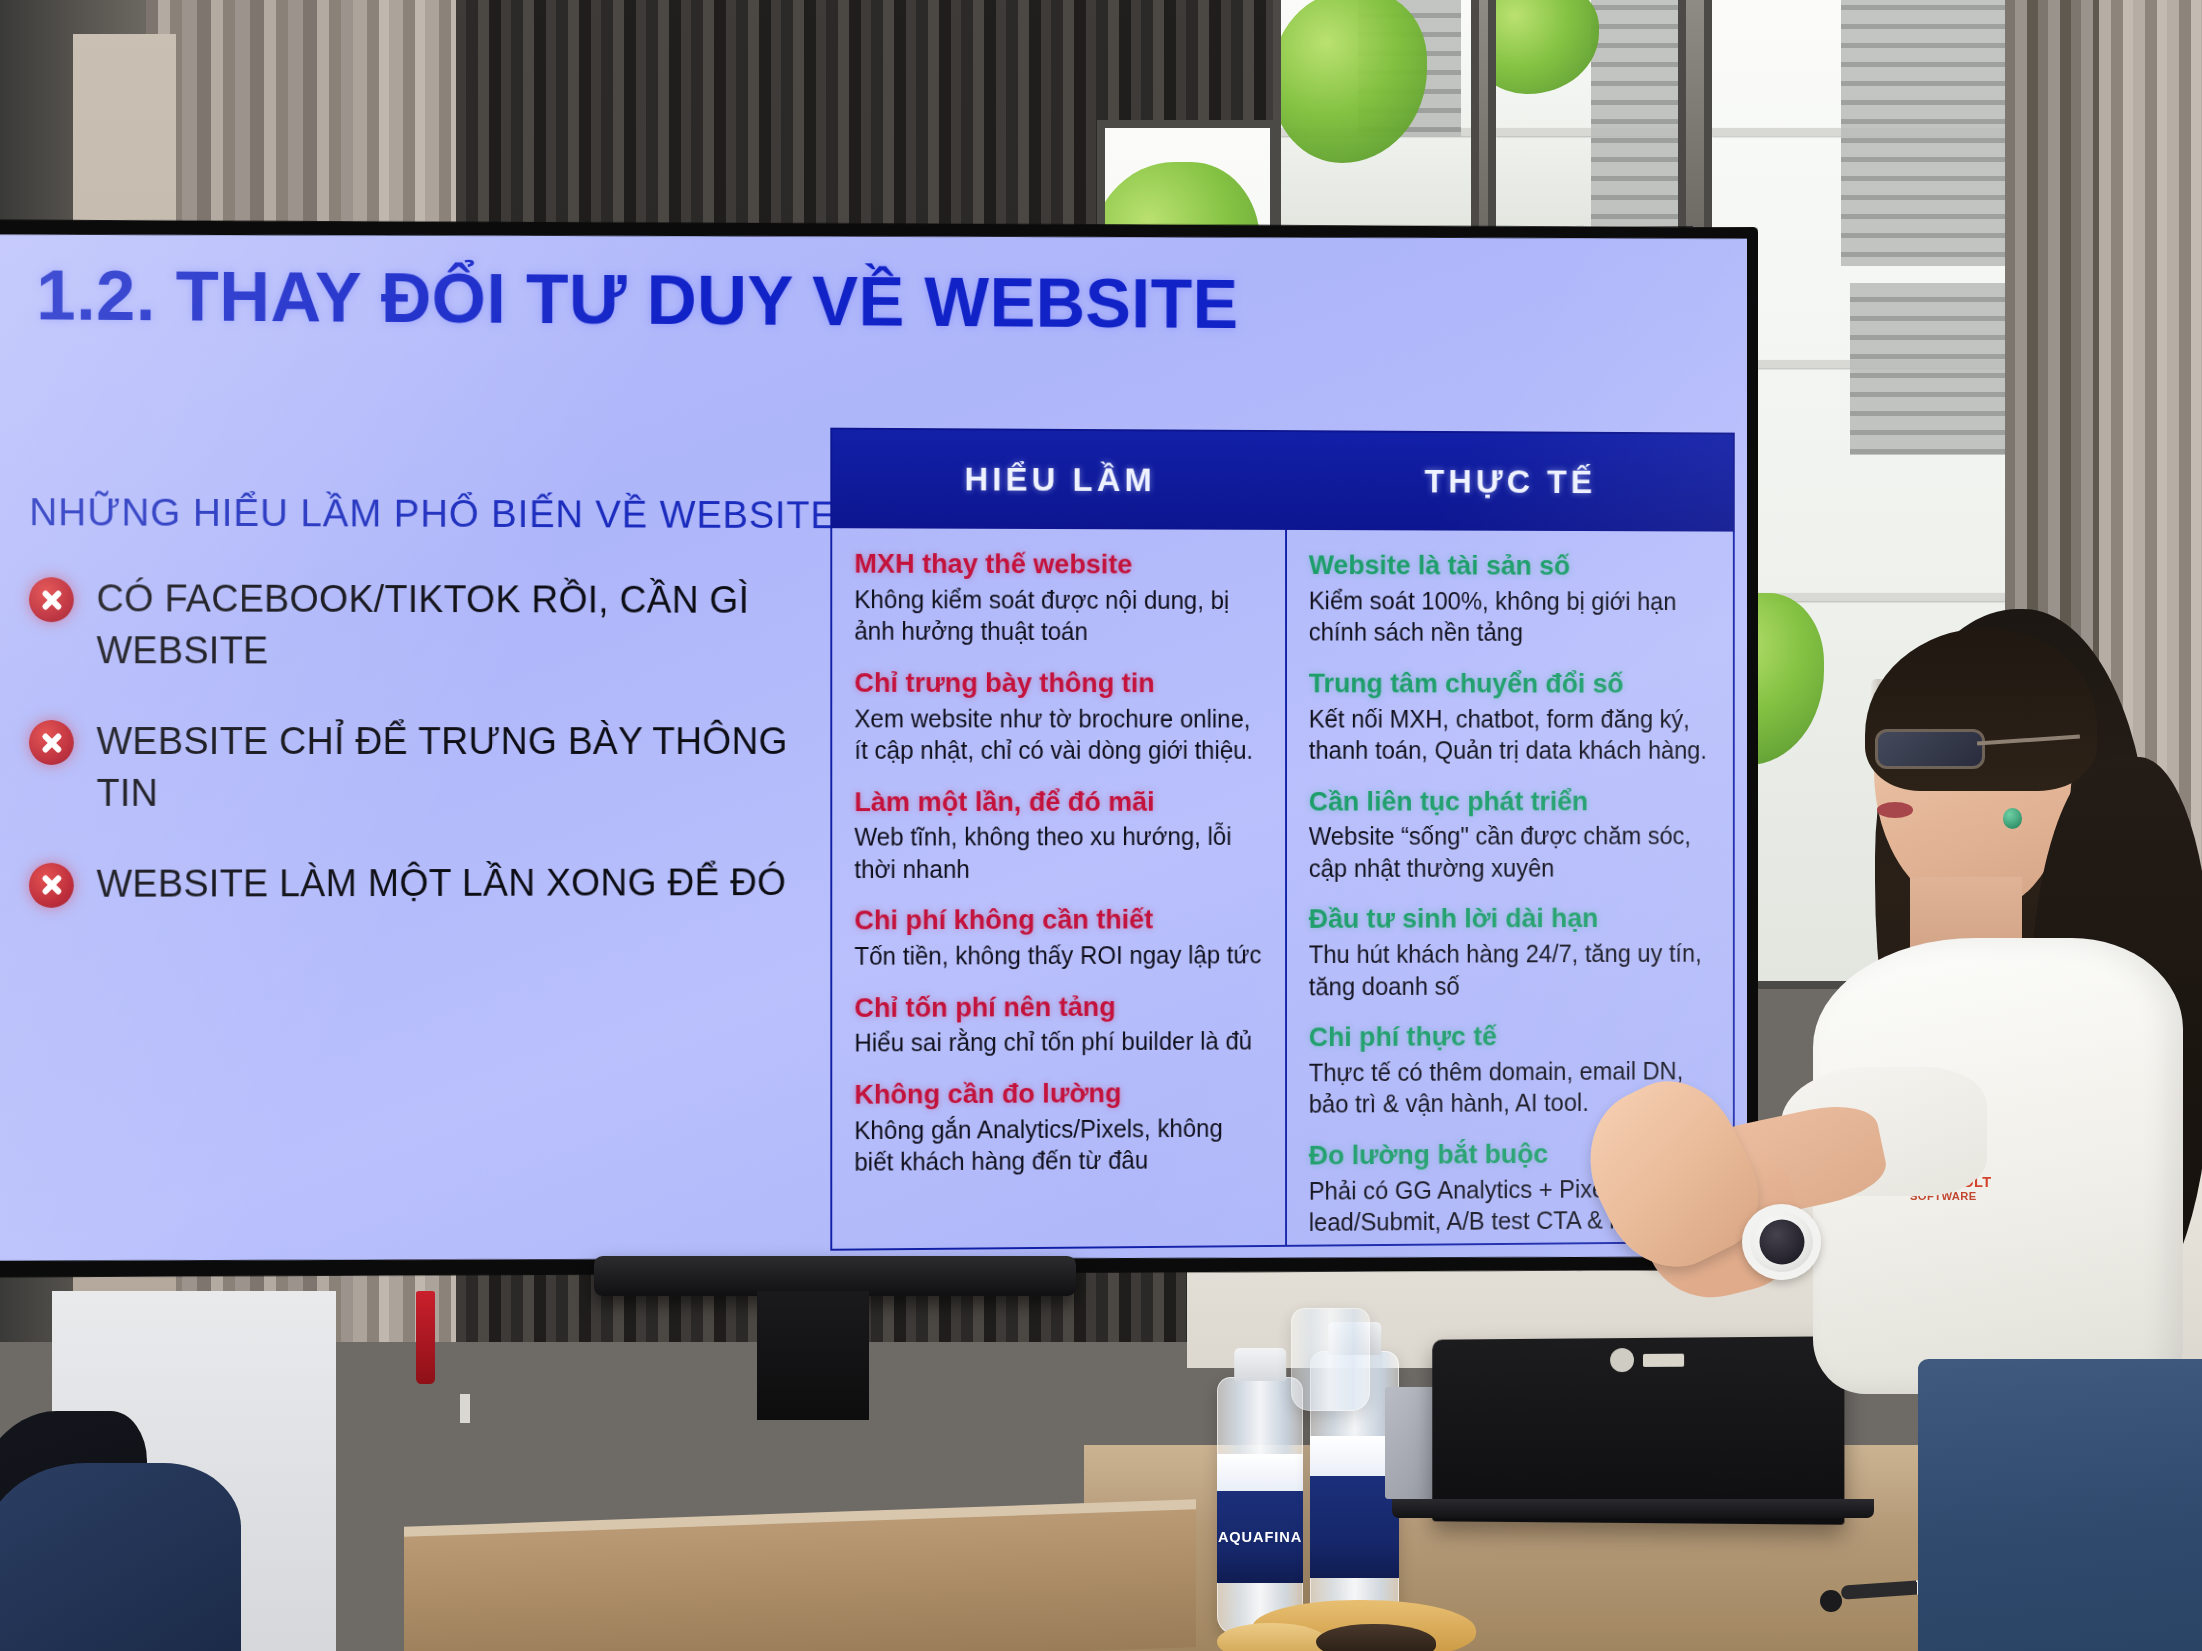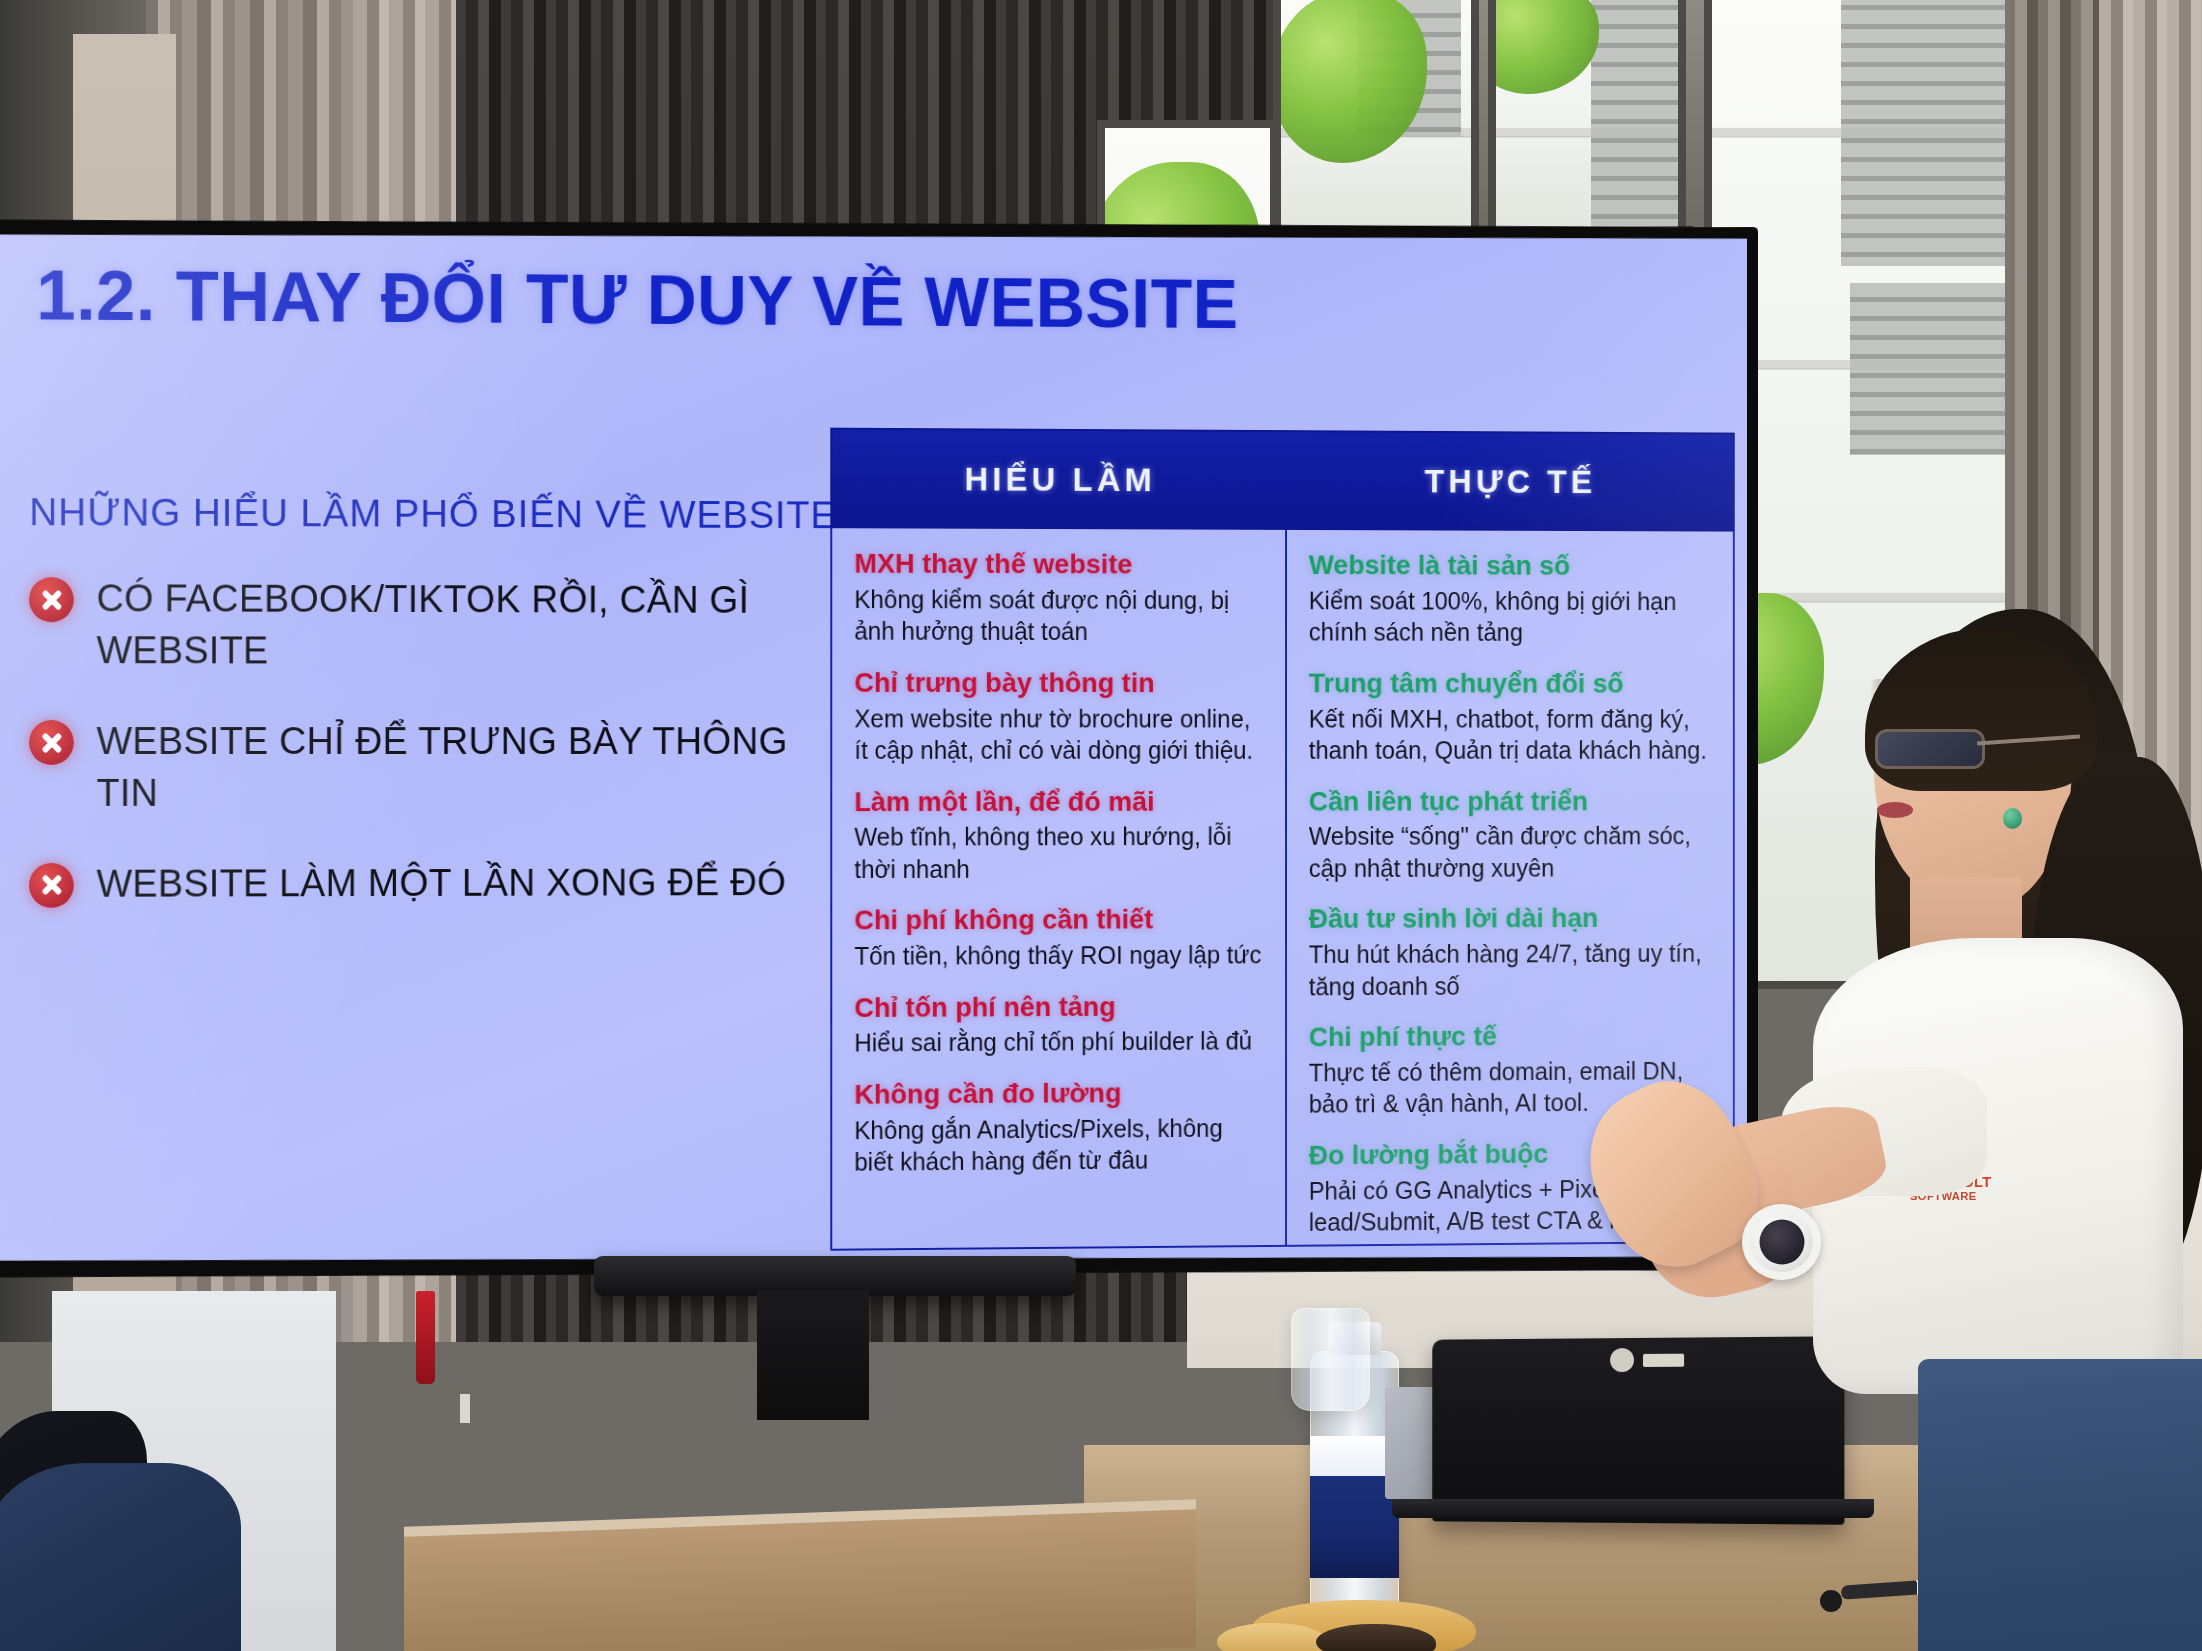--- a/index.html
+++ b/index.html
@@ -605,20 +605,28 @@
   <div class="marker"></div>
   <div class="wall-hook"></div>
   <div class="chair-arm"></div>
   <div class="chair"></div>
   <div class="panel-right-low"></div>
 
   <div class="desk-wide"></div>
   <div class="desk-edge"></div>
   <div class="desk"></div>
 
+  <div class="bottle" style="left:1217px;top:1377px;width:86px;height:258px">
+    <div class="body"></div>
+    <div class="cap"></div>
+    <div class="label-top"></div>
+    <div class="label">
+      <span>AQUAFINA</span>
+    </div>
+  </div>
   <div class="bottle" style="left:1310px;top:1351px;width:89px;height:284px">
     <div class="body"></div>
     <div class="cap"></div>
     <div class="label-top"></div>
     <div class="label"></div>
   </div>
   <div class="bottle" style="left:1291px;top:1308px;width:79px;height:103px;opacity:.75">
     <div class="body"></div>
   </div>
 

